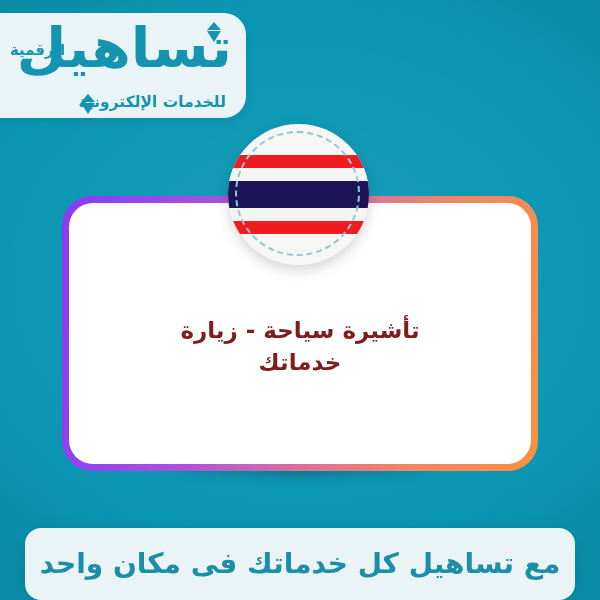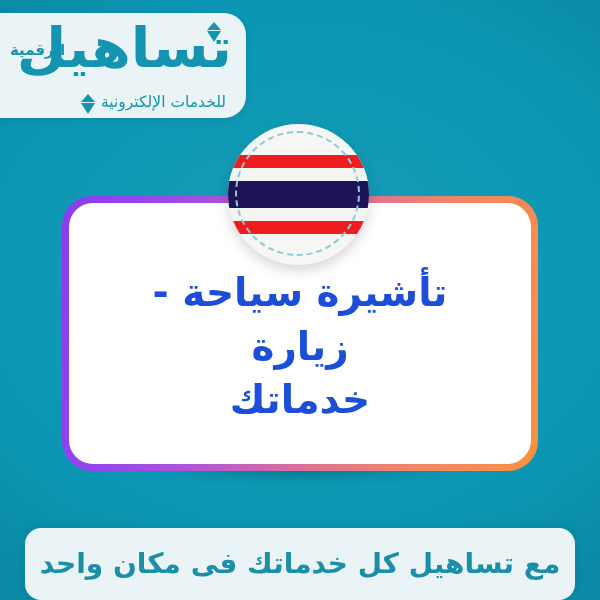--- a/index.html
+++ b/index.html
@@ -76,21 +76,21 @@
     font-weight: bold;
     color: #1494b0;
     white-space: nowrap;
   }
   
   .logo-tagline {
     position: absolute;
     right: 20px;
     bottom: 7px;
     font-size: 15.5px;
-    font-weight: normal;
+    font-weight: bold;
     color: #1494b0;
     white-space: nowrap;
   }
 
   
   .diamond {
     position: absolute;
     width: 15px;
     height: 22px;
     z-index: 2;
@@ -188,22 +188,22 @@
     height: 100%;
     background: #ffffff;
     border-radius: 24px;
     display: flex;
     align-items: center;
     justify-content: center;
     box-sizing: border-box;
     padding: 10px 40px;
   }
   .card-title {
-    color: #1d4ed8;
-    font-size: 39px;
+    color: #7f1d1d;
+    font-size: 23px;
     font-weight: bold;
     line-height: 1.38;
     text-align: center;
     direction: rtl;
     margin-top: 26px;
   }
 
   
   .bottom-banner {
     position: absolute;

